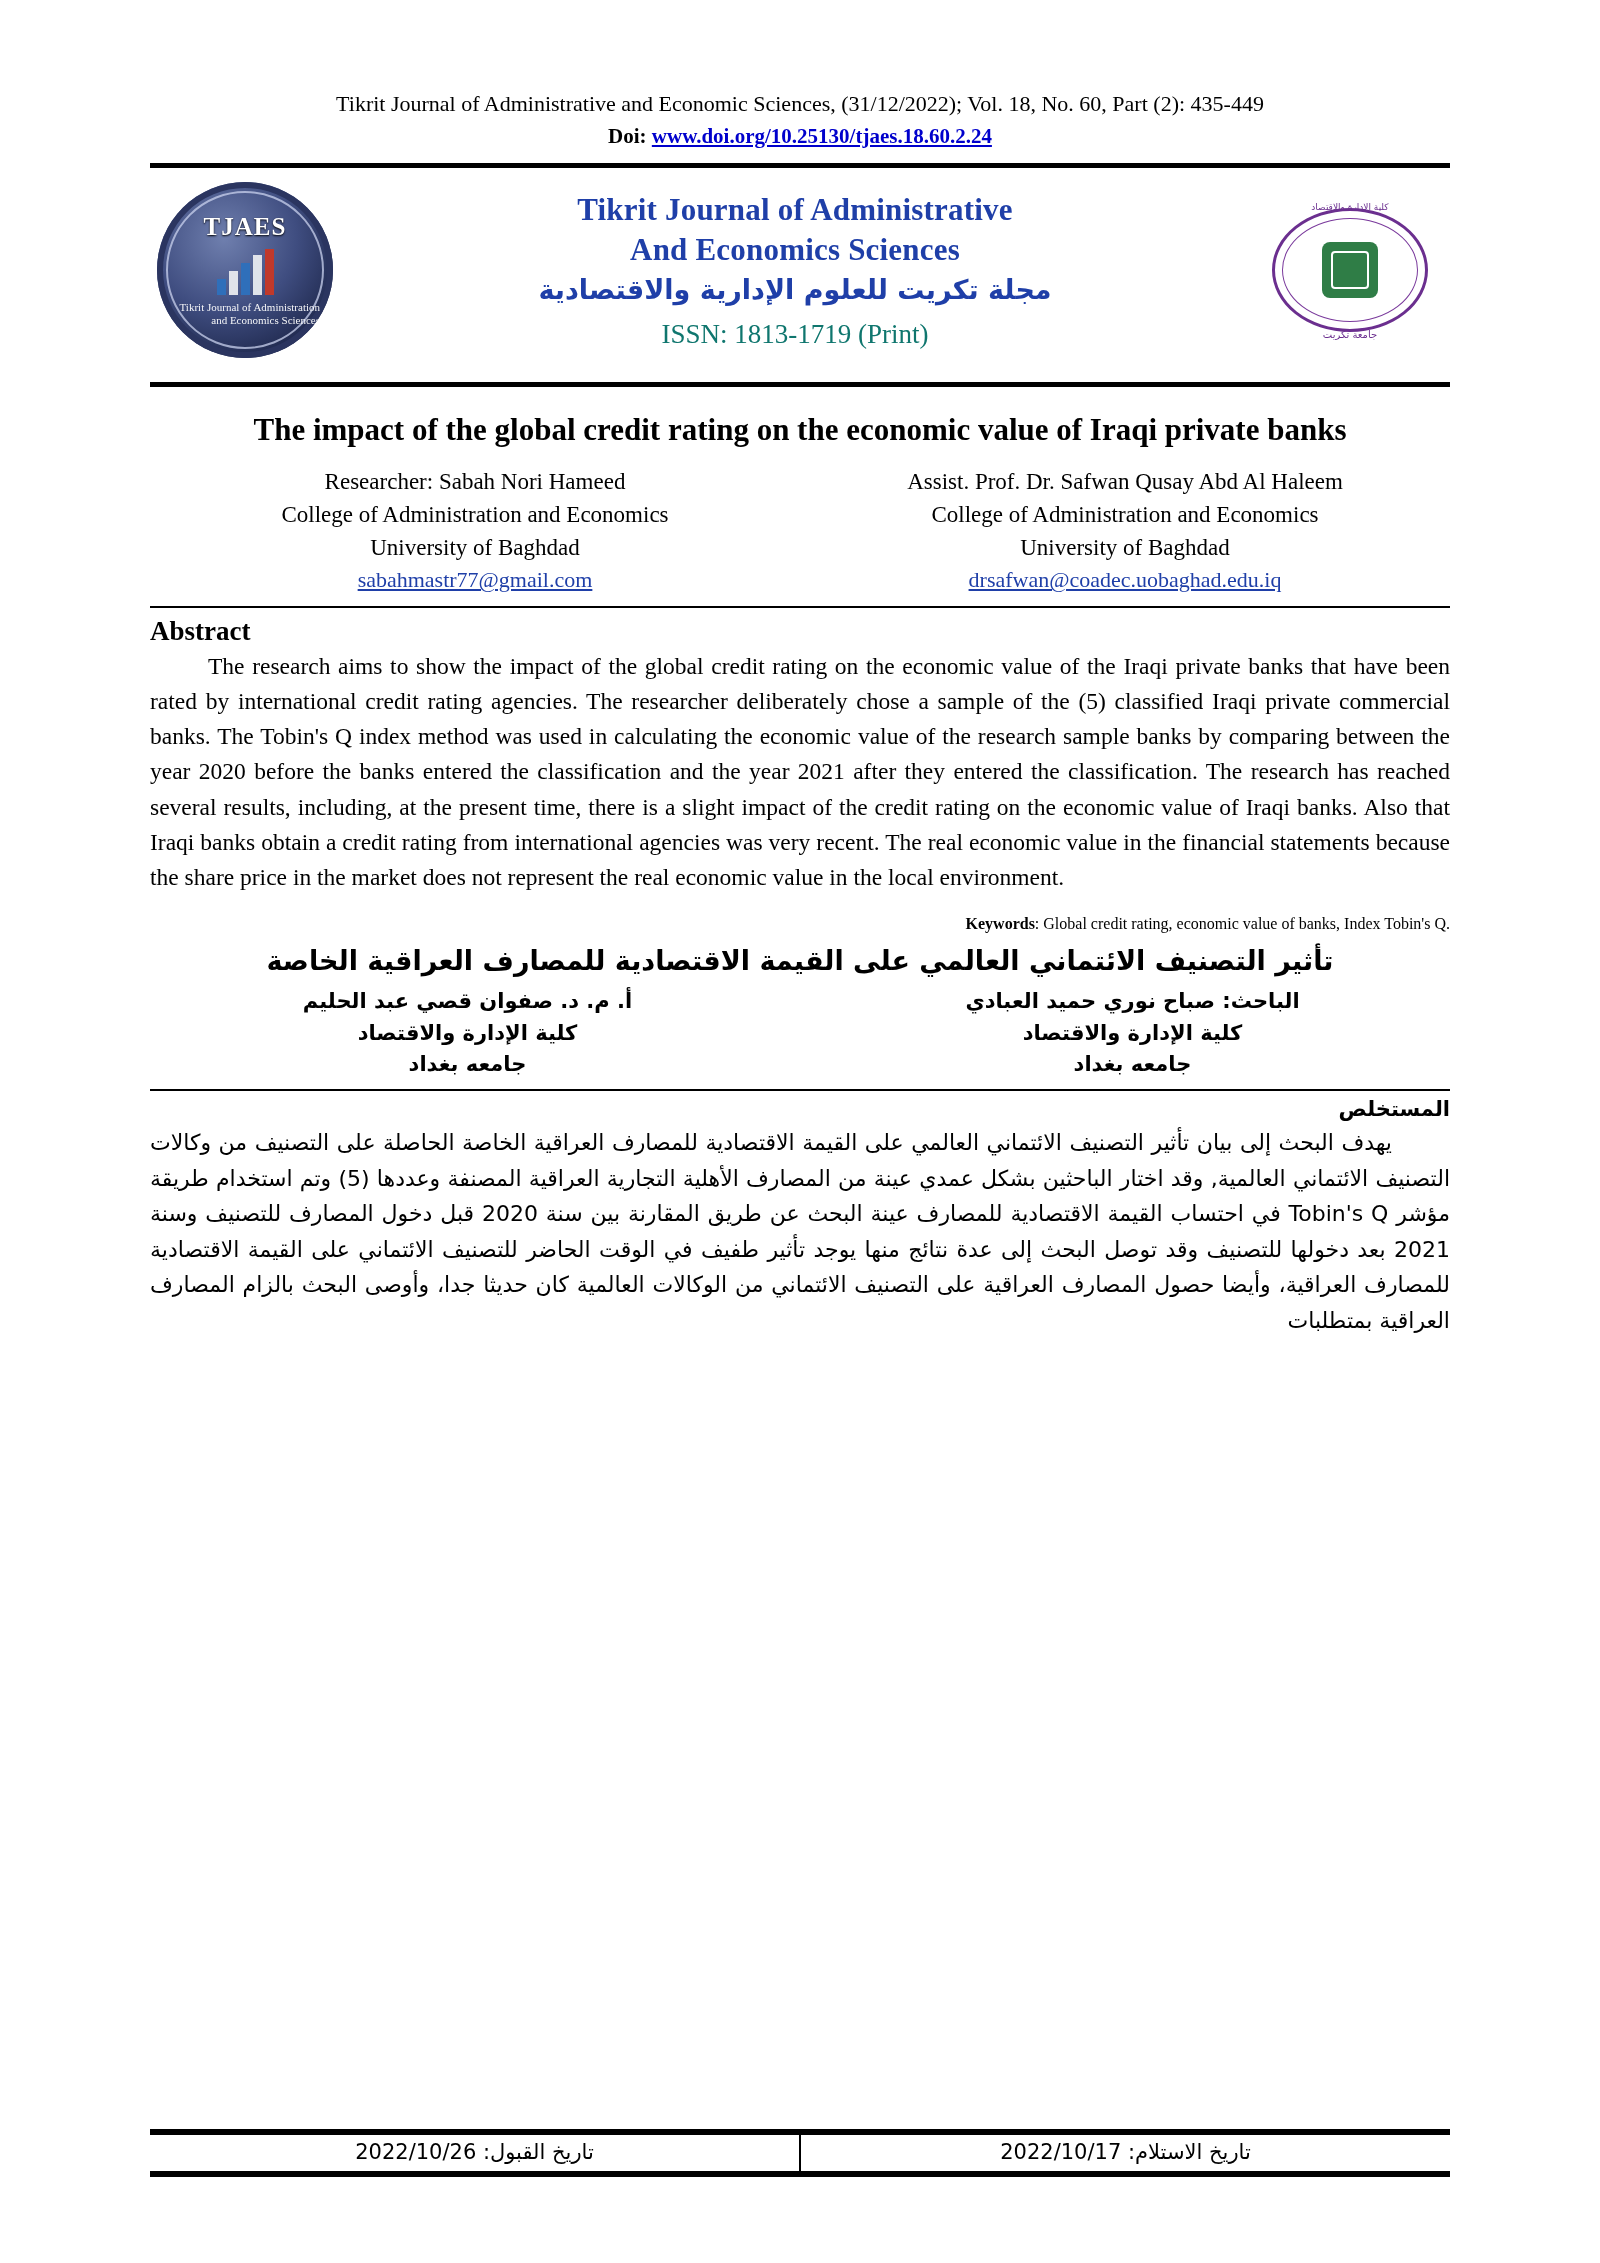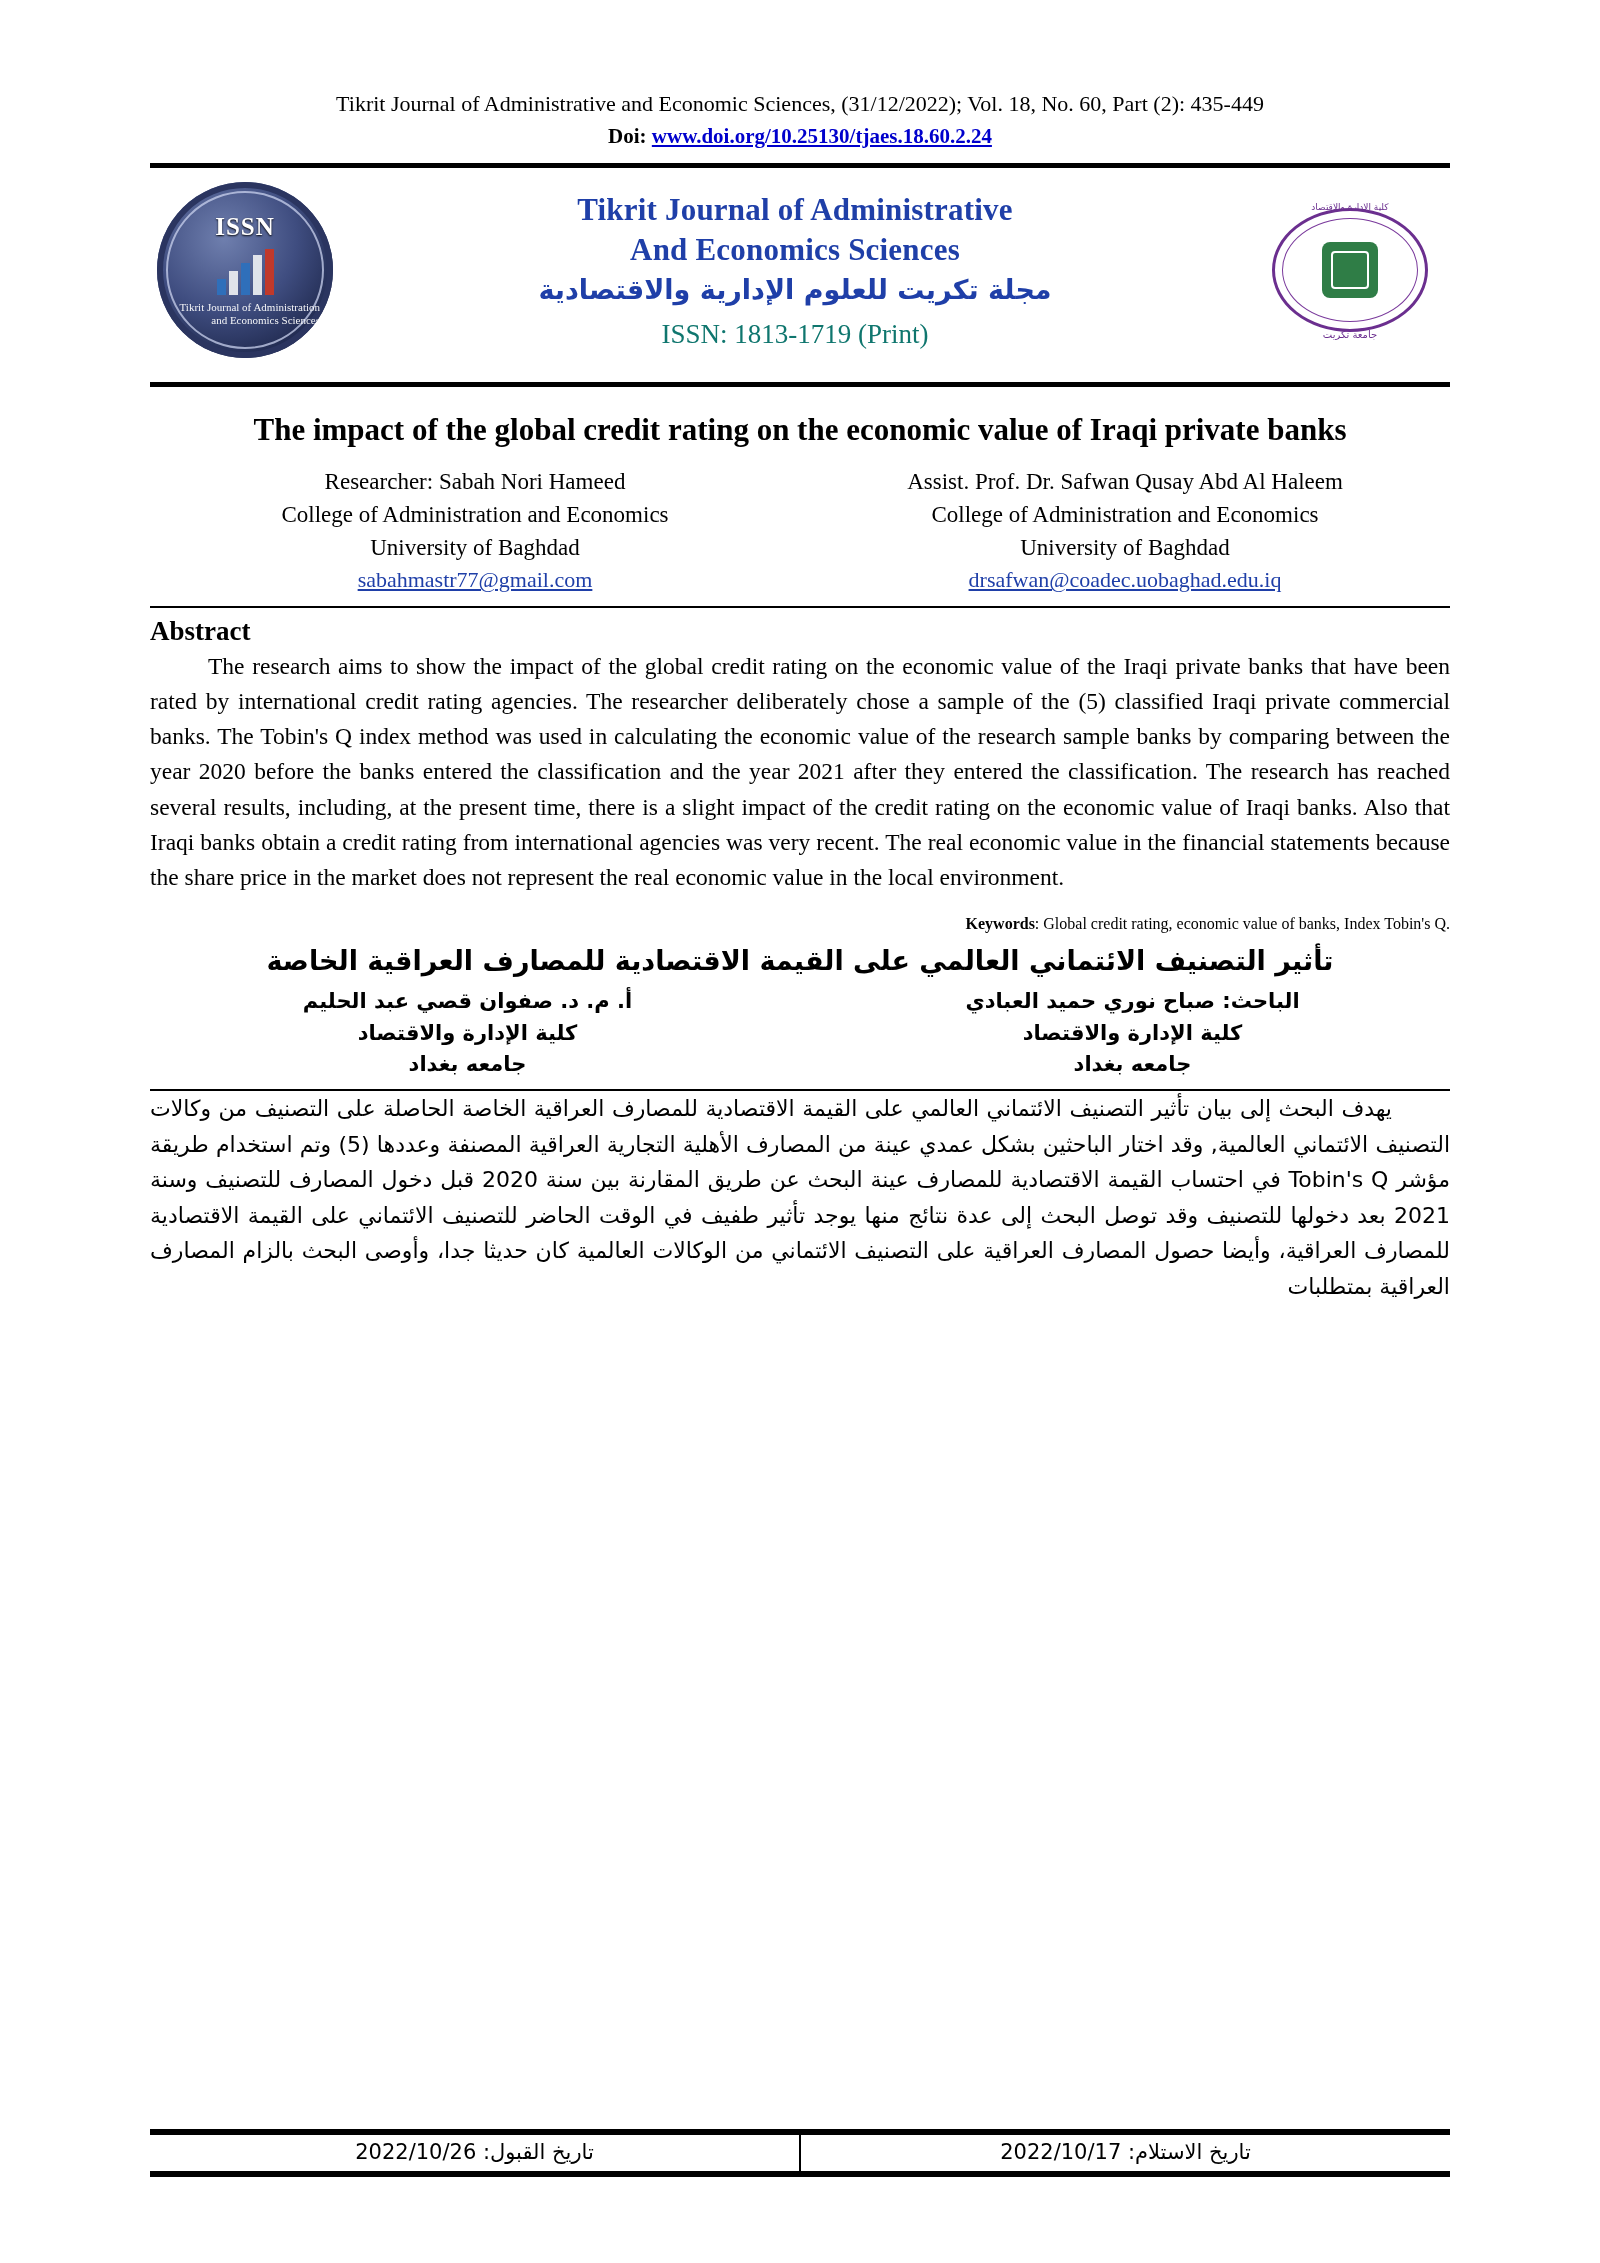--- a/index.html
+++ b/index.html
@@ -325,21 +325,21 @@
     <span class="doi-link">www.doi.org/10.25130/tjaes.18.60.2.24</span>
   </div>
 
   <div class="rule-thick"></div>
 
   <div class="masthead">
 
     <div class="logo-left">
       <div class="tjaes">
         <div class="ring"></div>
-        <div class="tj-text">ISSN</div>
+        <div class="tj-text">TJAES</div>
         <div class="bars">
           <i></i>
             <i></i>
             <i></i>
             <i></i>
             <i></i>
         </div>
         <div class="caption">Tikrit Journal of Administration and Economics Sciences</div>
       </div>
     </div>
@@ -402,20 +402,21 @@
       </div>
       <div class="ar-author">
         <div>أ. م. د. صفوان قصي عبد الحليم</div>
         <div>كلية الإدارة والاقتصاد</div>
         <div>جامعه بغداد</div>
       </div>
     </div>
 
     <div class="rule-thin"></div>
 
+    <div class="ar-abstract-head">المستخلص</div>
     <div class="ar-body">يهدف البحث إلى بيان تأثير التصنيف الائتماني العالمي على القيمة الاقتصادية للمصارف العراقية الخاصة الحاصلة على التصنيف من وكالات التصنيف الائتماني العالمية, وقد اختار الباحثين بشكل عمدي عينة من المصارف الأهلية التجارية العراقية المصنفة وعددها (5) وتم استخدام طريقة مؤشر Tobin's Q في احتساب القيمة الاقتصادية للمصارف عينة البحث عن طريق المقارنة بين سنة 2020 قبل دخول المصارف للتصنيف وسنة 2021 بعد دخولها للتصنيف وقد توصل البحث إلى عدة نتائج منها يوجد تأثير طفيف في الوقت الحاضر للتصنيف الائتماني على القيمة الاقتصادية للمصارف العراقية، وأيضا حصول المصارف العراقية على التصنيف الائتماني من الوكالات العالمية كان حديثا جدا، وأوصى البحث بالزام المصارف العراقية بمتطلبات</div>
   </div>
 
   <div class="footer">
     <div class="footer-rule-top"></div>
     <div class="footer-row">
       <div class="footer-cell">
         <span class="lbl">تاريخ الاستلام:</span>
         <span>2022/10/17</span>
       </div>

